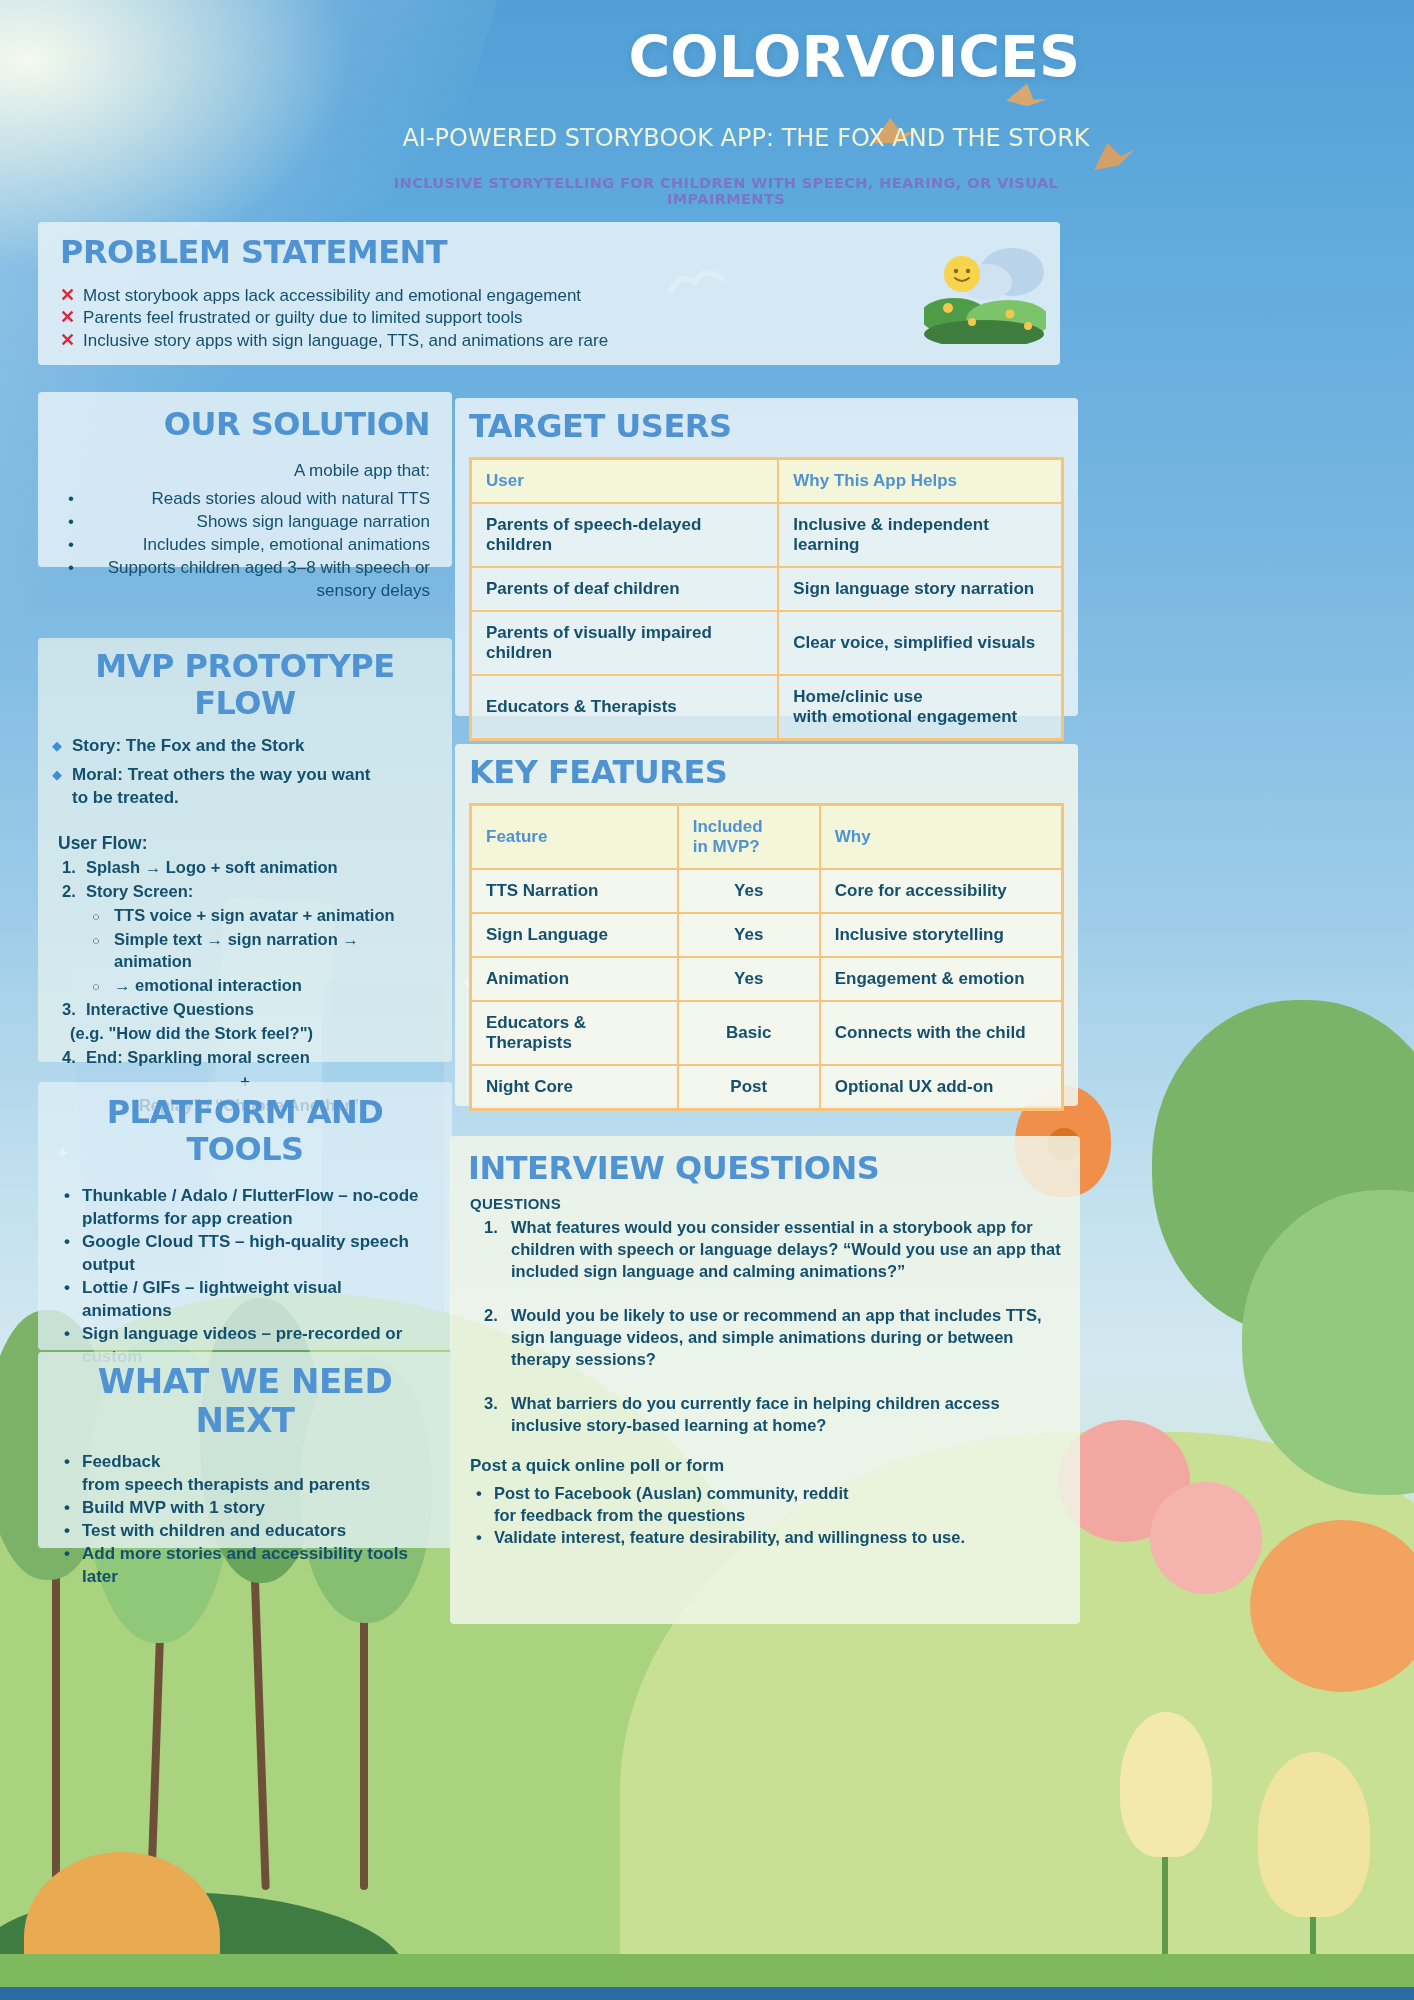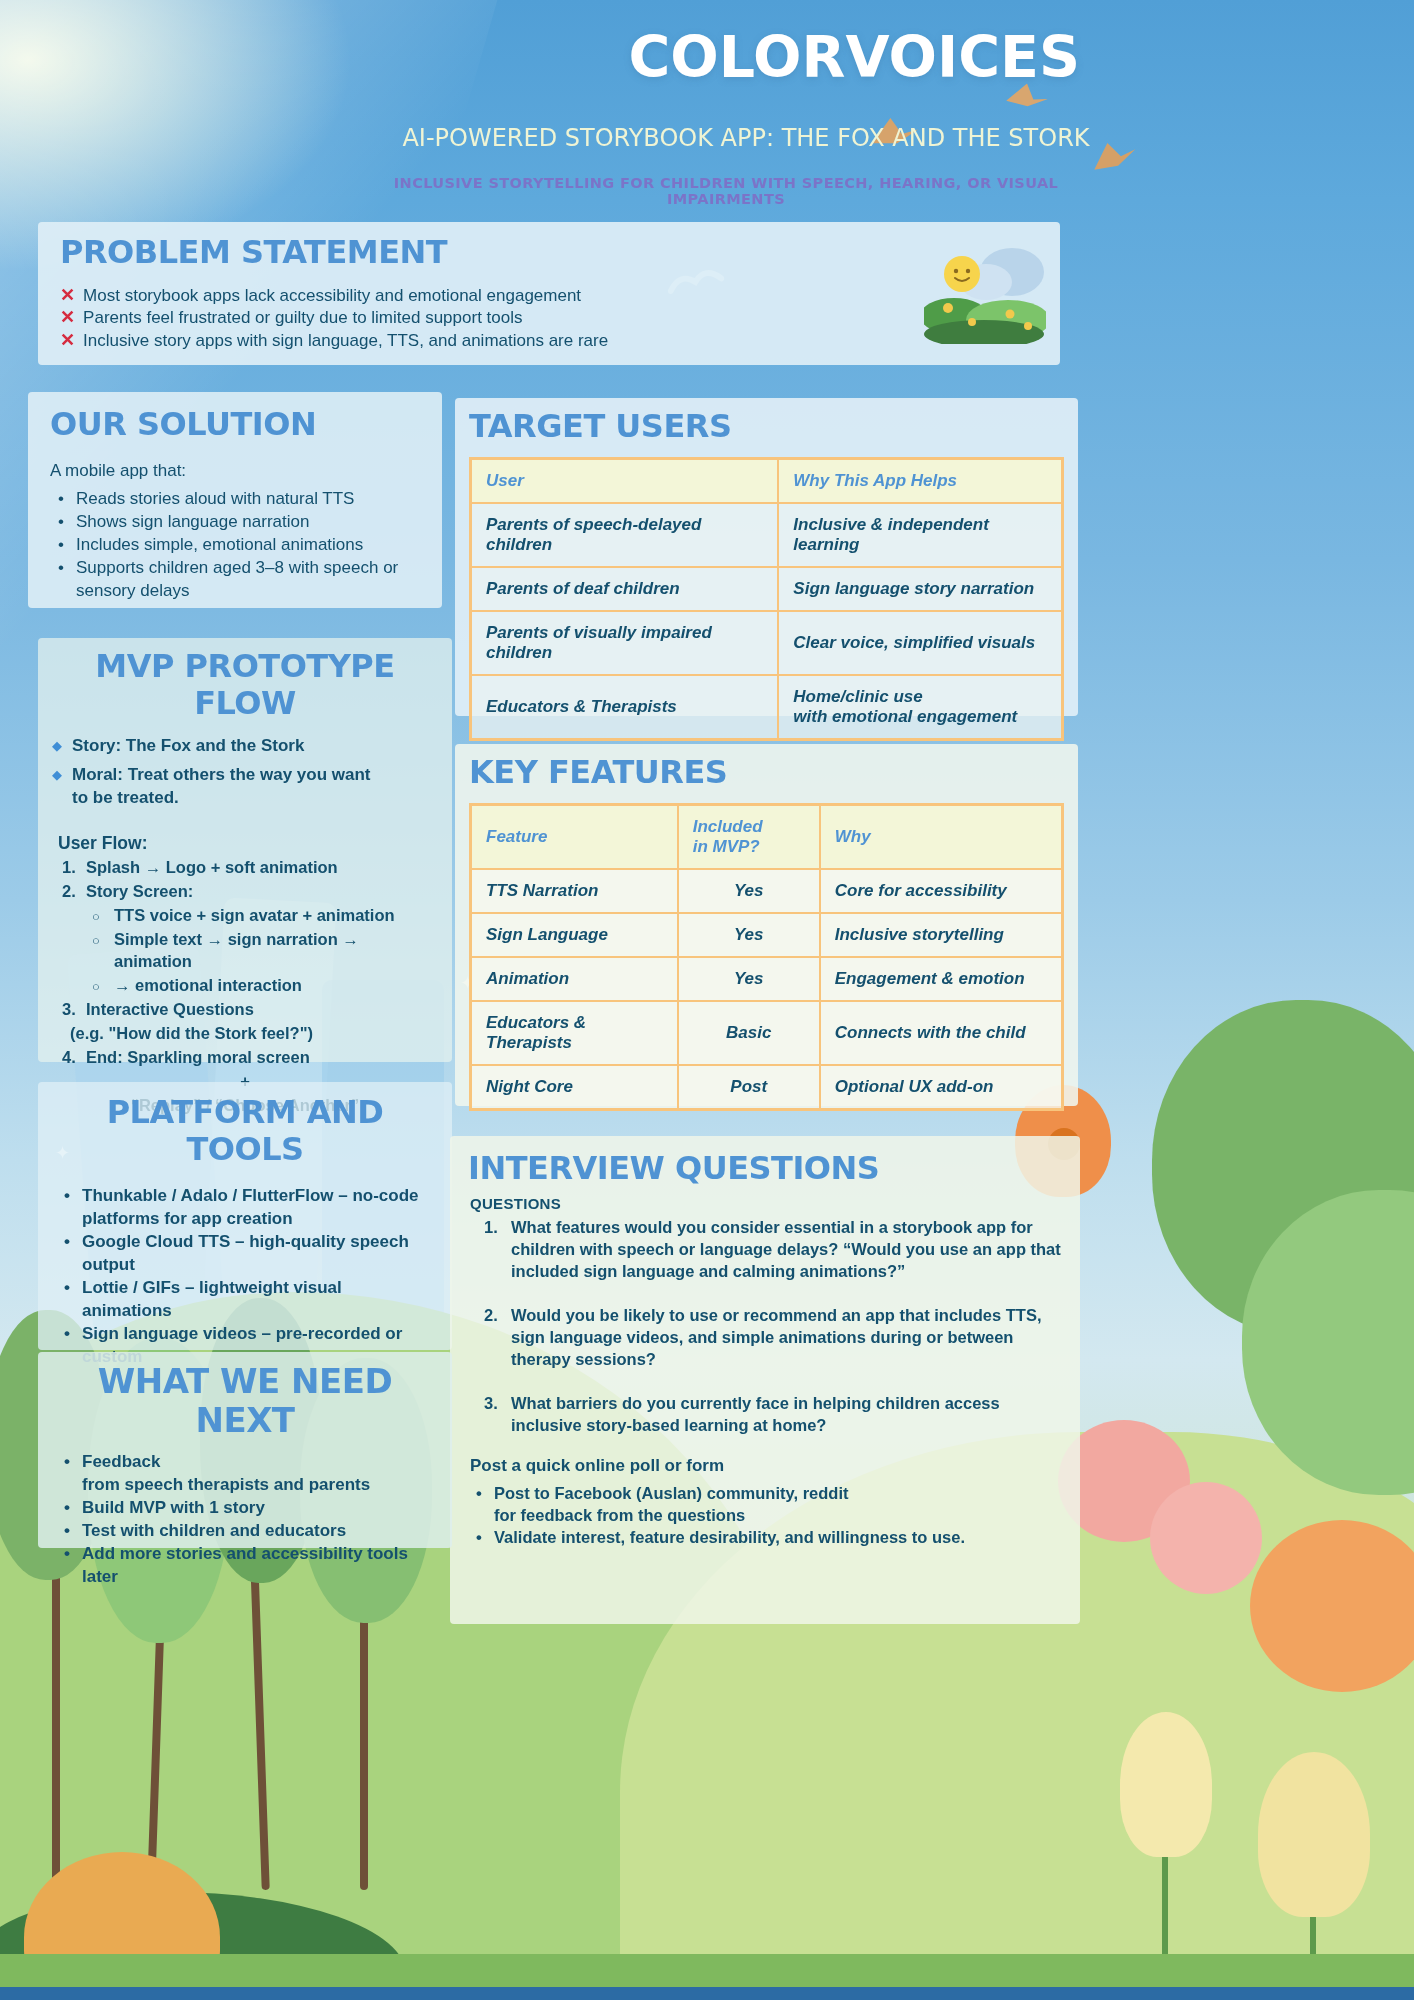--- a/index.html
+++ b/index.html
@@ -64,28 +64,28 @@
   
   .panel{position:absolute;border-radius:4px;box-sizing:border-box;}
   .panel h2{margin:0;font-family:"DejaVu Sans",sans-serif;font-weight:800;color:#4f93d3;
     font-size:32px;letter-spacing:-0.5px;line-height:1.15;}
   .pre{white-space:pre-line;}
   .p-problem{left:38px;top:222px;width:1022px;height:143px;background:rgba(222,238,246,0.93);padding:12px 22px;}
   .xrow{display:flex;gap:8px;align-items:flex-start;color:#14506e;font-size:17px;line-height:21.5px;margin-top:1px;}
   .x-icon{color:#d52b3f;font-weight:800;font-size:18px;line-height:21.5px;}
   .p-problem .rows{margin-top:14px;width:850px;}
   .illus{position:absolute;right:14px;top:16px;}
-  .p-solution{left:28px;top:392px;width:414px;height:216px;background:rgba(224,239,246,0.88);padding:14px 22px;}
+  .p-solution{left:38px;top:392px;width:414px;height:175px;background:rgba(224,239,246,0.88);padding:14px 22px;text-align:right;}
   .p-solution .intro{margin-top:18px;font-size:17px;color:#14506e;}
   ul.plain{list-style:none;margin:6px 0 0 0;padding:0;}
   ul.plain li{position:relative;padding-left:26px;font-size:17px;line-height:23px;color:#14506e;}
   ul.plain li::before{content:"•";position:absolute;left:8px;color:#14506e;}
   ul.boldlist li{font-weight:700;line-height:23px;}
   .p-target{left:455px;top:398px;width:623px;height:318px;background:rgba(226,240,247,0.9);padding:10px 14px;}
-  table.tbl{border-collapse:collapse;width:595px;margin-top:12px;border:3px solid #f8c47c;font-style:italic;}
+  table.tbl{border-collapse:collapse;width:595px;margin-top:12px;border:3px solid #f8c47c;}
   table.tbl th,table.tbl td{border:2.5px solid #f8c47c;padding:11px 14px;font-weight:700;font-size:17px;white-space:pre-line;}
   table.tbl th{background:#f3f6d8;color:#4f93d3;text-align:left;}
   table.tbl td{background:rgba(233,242,242,0.78);color:#14506e;}
   .p-features table.tbl td{background:rgba(246,248,238,0.82);}
   .ctr{text-align:center;}
   .p-mvp{left:38px;top:638px;width:414px;height:424px;background:rgba(230,242,238,0.72);padding:10px 14px;}
   .p-mvp h2{text-align:center;}
   .dia-row{display:flex;gap:10px;margin-top:6px;align-items:flex-start;}
   .dia-rows{margin-top:12px;}
   .dia{color:#3f8ed6;font-size:13px;line-height:23px;}

